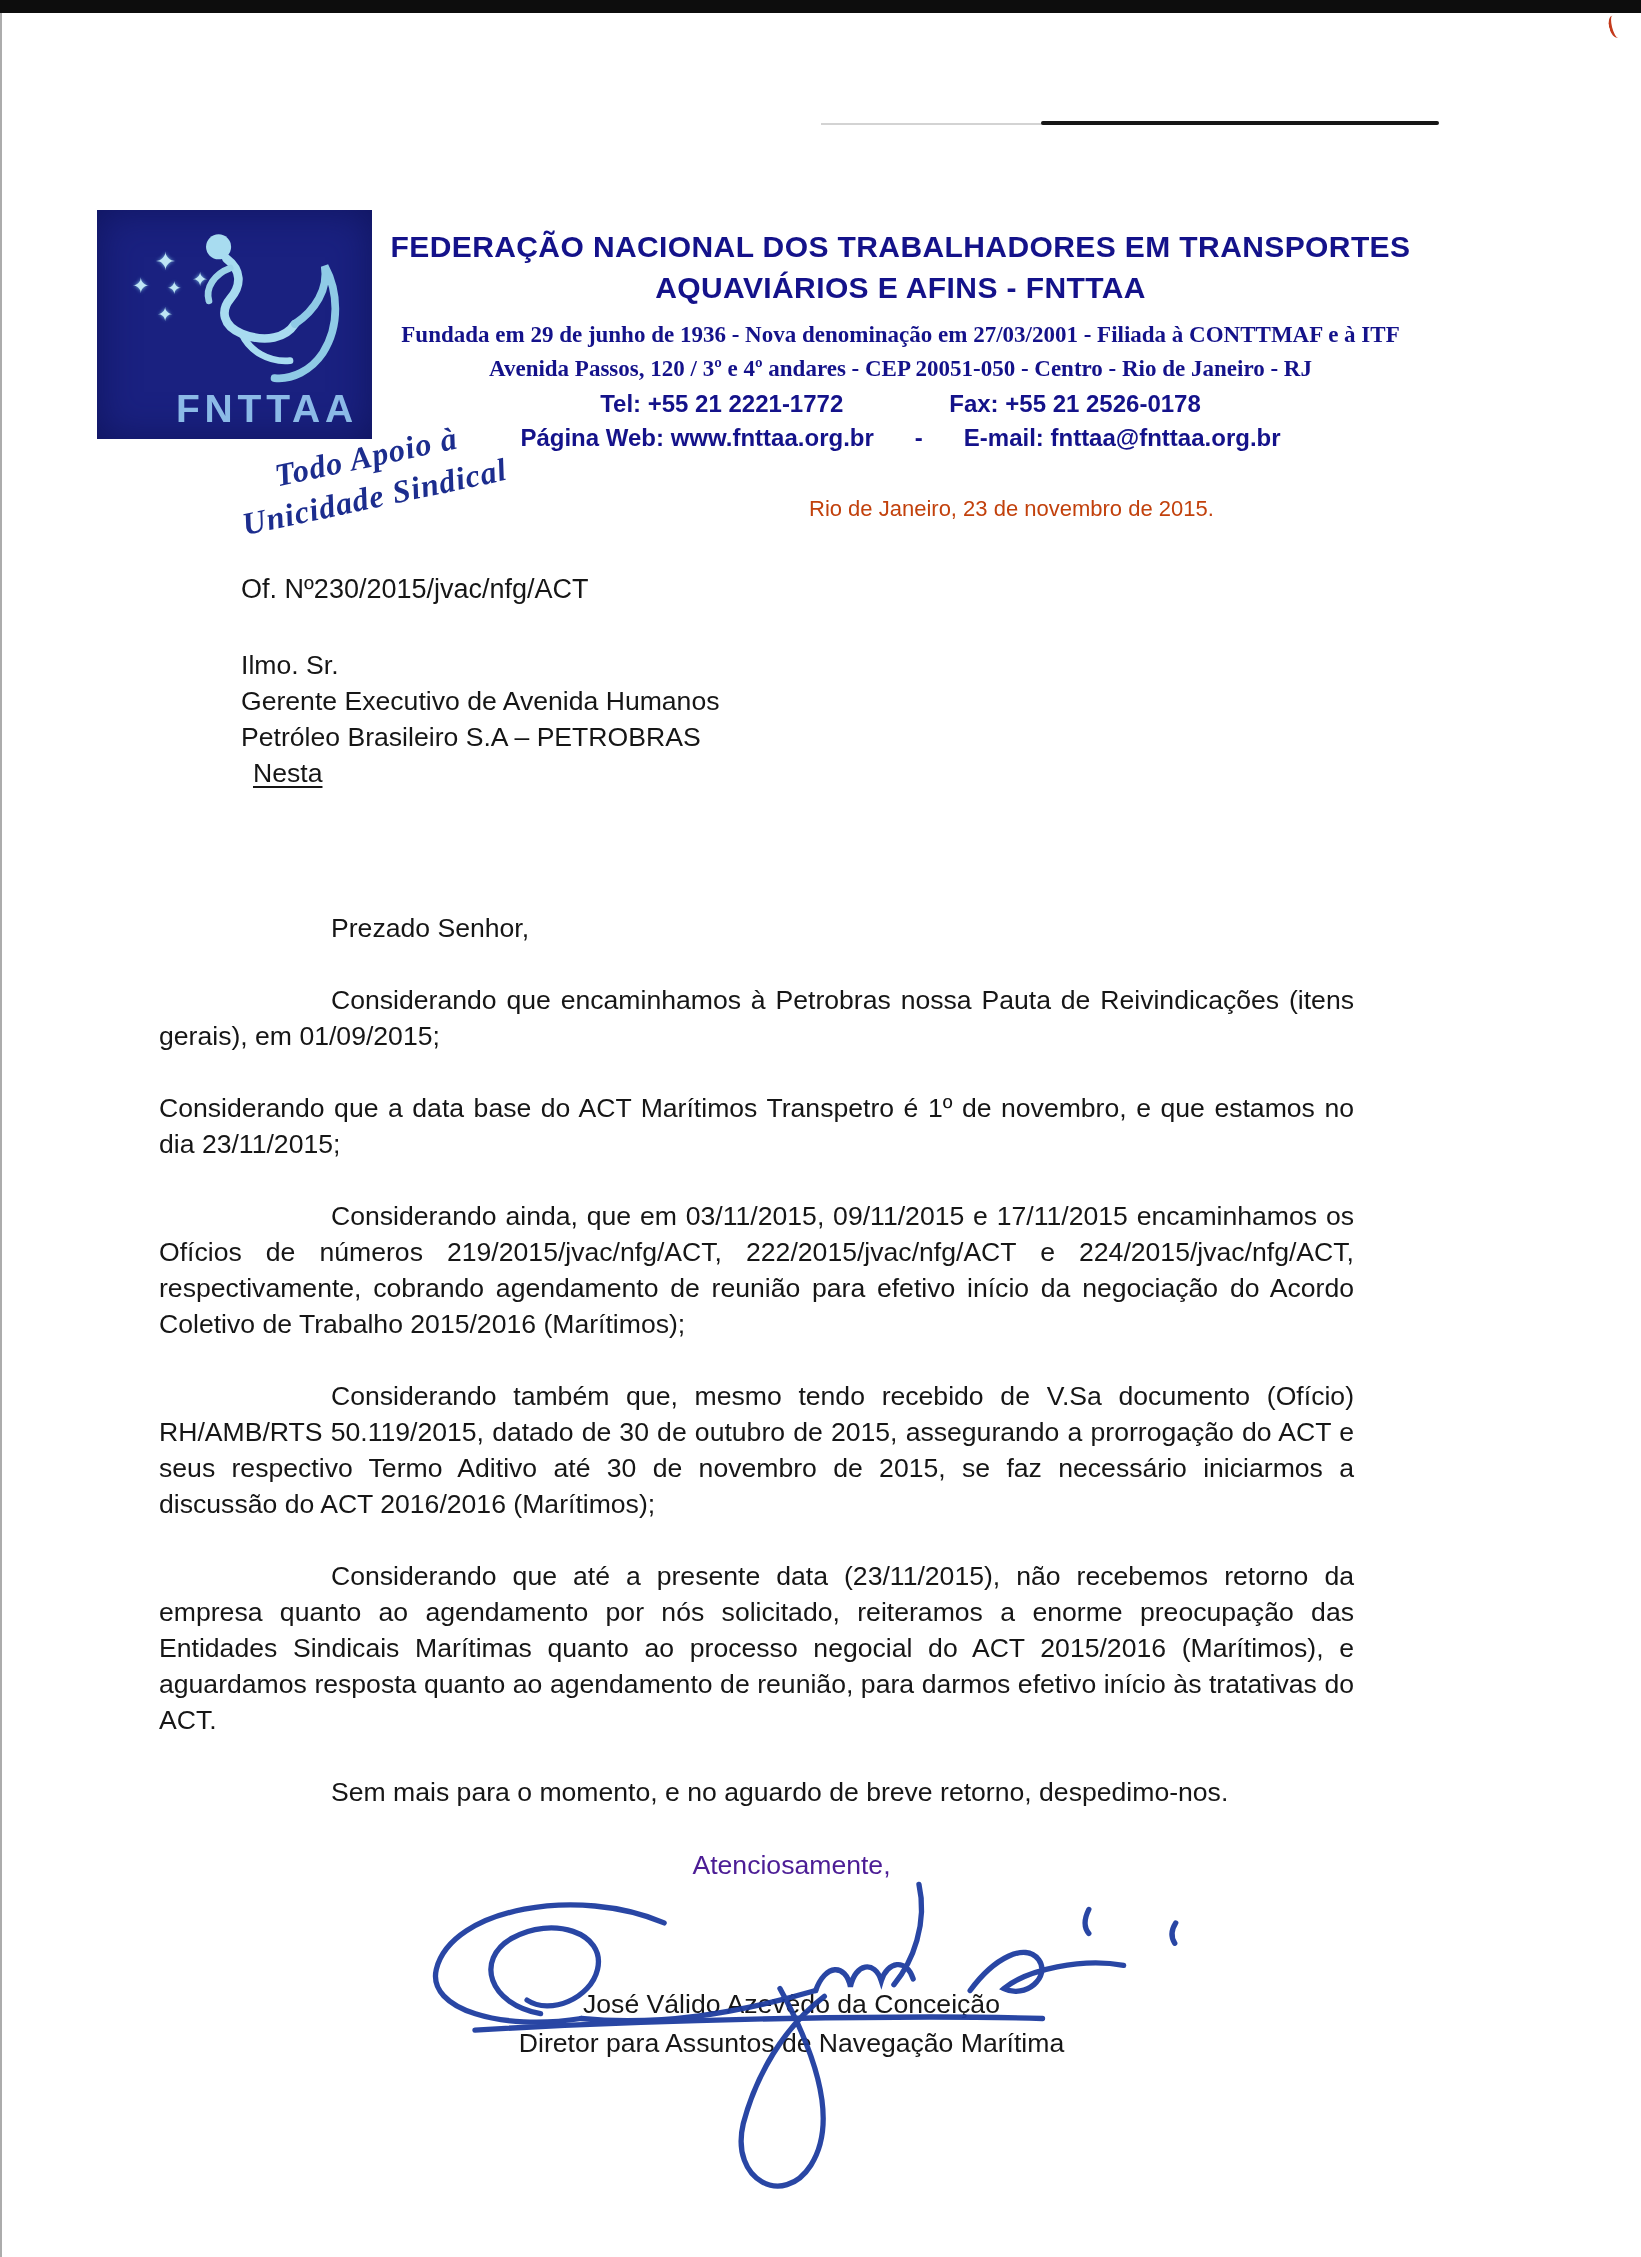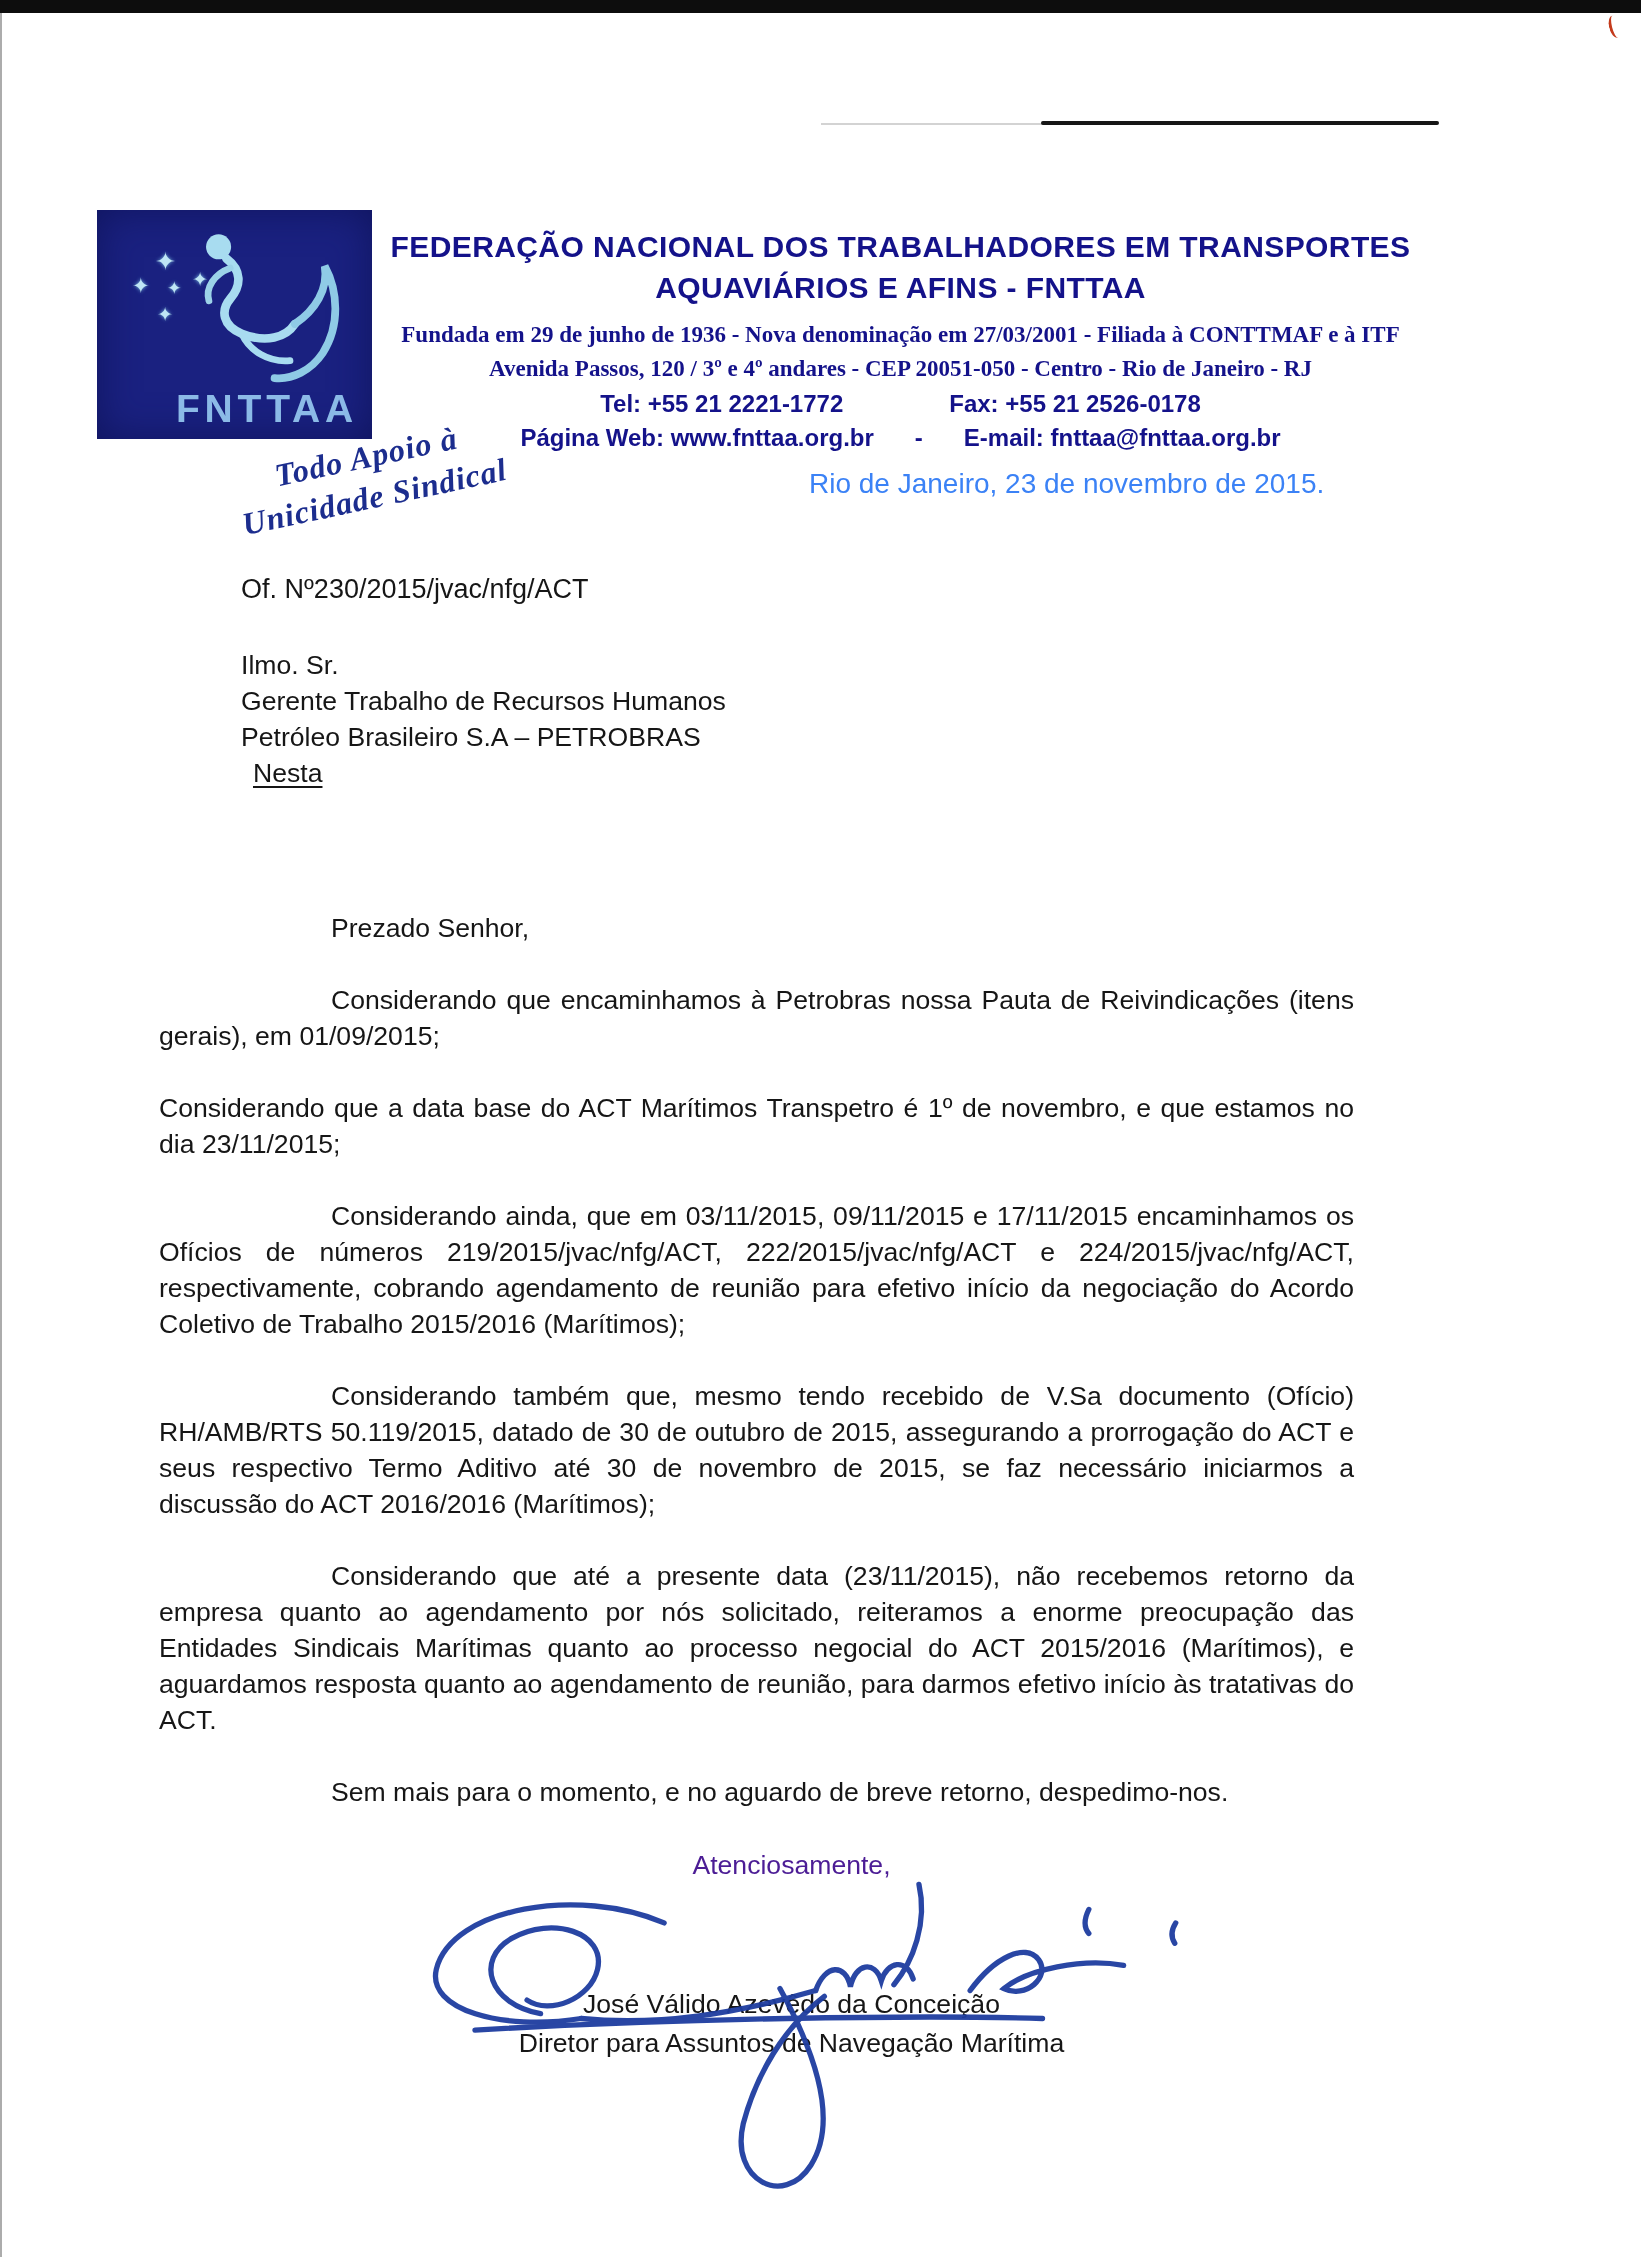--- a/index.html
+++ b/index.html
@@ -25,21 +25,21 @@
   .org-line{font-size:30px;font-weight:800;line-height:41px;letter-spacing:0.4px;}
   .serif-line{font-family:"Liberation Serif",serif;font-weight:bold;font-size:23px;line-height:34px;color:#14128a;}
   .serif-line.first{margin-top:9.7px;}
   .contact-row{display:flex;justify-content:center;gap:106px;font-weight:bold;font-size:24px;line-height:34px;margin-top:1px;}
   .web-row{display:flex;justify-content:center;gap:41px;font-weight:bold;font-size:24px;line-height:34px;}
   
   .slogan{position:absolute;left:182px;top:436px;width:377px;transform:rotate(-12deg);
           text-align:center;font-family:"Liberation Serif",serif;font-style:italic;font-weight:bold;
           font-size:32px;line-height:41px;color:#1c2d8e;letter-spacing:1px;}
   
-  .date-line{position:absolute;left:809px;top:468px;width:579px;font-size:28px;color:#3b82f6;}
+  .date-line{position:absolute;left:809px;top:496px;width:579px;font-size:22px;color:#c2410c;}
   .ref-line{position:absolute;left:241px;top:574px;font-size:27px;color:#161616;}
   .recipient{position:absolute;left:241px;top:647px;font-size:26.6px;line-height:36px;color:#161616;}
   .recipient .underline{text-decoration:underline;text-underline-offset:3.9px;margin-left:12px;}
   .body-block{position:absolute;left:159px;top:894px;width:1195px;font-size:26.6px;line-height:36px;color:#161616;}
   .body-block p{margin:16px 0 36px 0;text-align:justify;}
   .body-block p.greet{text-align:left;}
   .ind{text-indent:172px;}
   .atenciosamente{position:absolute;left:193px;top:1850px;width:1197px;text-align:center;font-size:26.6px;color:#4c1d95;}
   .signer-name{position:absolute;left:193px;top:1989px;width:1197px;text-align:center;font-size:26.6px;color:#161616;}
   .signer-title{position:absolute;left:193px;top:2028px;width:1197px;text-align:center;font-size:26.6px;color:#161616;}
@@ -91,21 +91,21 @@
   <div class="slogan">
     <div>Todo Apoio à</div>
     <div>Unicidade Sindical</div>
   </div>
 
   <div class="date-line">Rio de Janeiro, 23 de novembro de 2015.</div>
   <div class="ref-line">Of. Nº230/2015/jvac/nfg/ACT</div>
 
   <div class="recipient">
     <div>Ilmo. Sr.</div>
-    <div>Gerente Trabalho de Recursos Humanos</div>
+    <div>Gerente Executivo de Avenida Humanos</div>
     <div>Petróleo Brasileiro S.A – PETROBRAS</div>
     <div class="underline">Nesta</div>
   </div>
 
   <div class="body-block">
     <p class="greet ind">Prezado Senhor,</p>
     <p class="ind">Considerando que encaminhamos à Petrobras nossa Pauta de Reivindicações (itens gerais), em 01/09/2015;</p>
     <p>Considerando que a data base do ACT Marítimos Transpetro é 1º de novembro, e que estamos no dia 23/11/2015;</p>
     <p class="ind">Considerando ainda, que em 03/11/2015, 09/11/2015 e 17/11/2015 encaminhamos os Ofícios de números 219/2015/jvac/nfg/ACT, 222/2015/jvac/nfg/ACT e 224/2015/jvac/nfg/ACT, respectivamente, cobrando agendamento de reunião para efetivo início da negociação do Acordo Coletivo de Trabalho 2015/2016 (Marítimos);</p>
     <p class="ind">Considerando também que, mesmo tendo recebido de V.Sa documento (Ofício) RH/AMB/RTS 50.119/2015, datado de 30 de outubro de 2015, assegurando a prorrogação do ACT e seus respectivo Termo Aditivo até 30 de novembro de 2015, se faz necessário iniciarmos a discussão do ACT 2016/2016 (Marítimos);</p>

